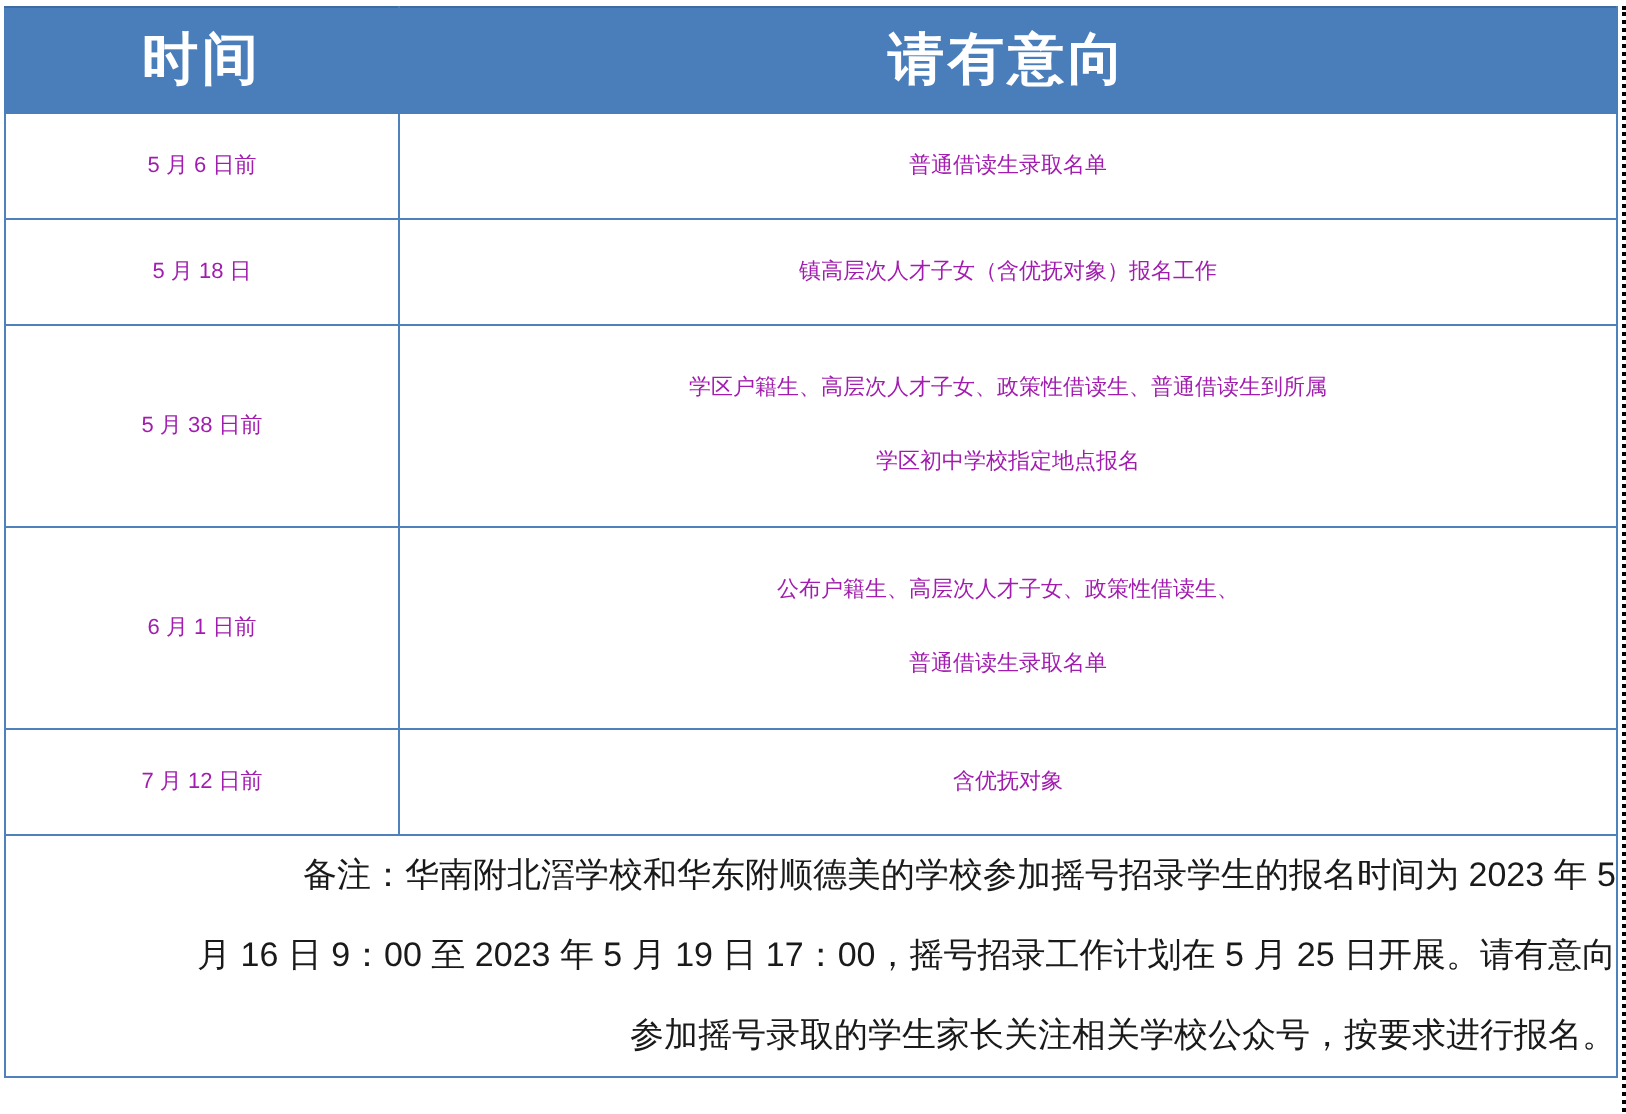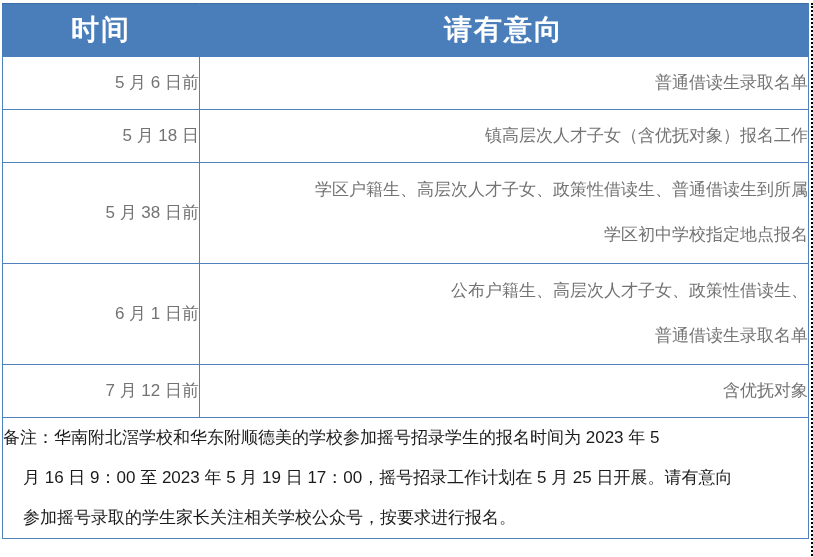--- a/index.html
+++ b/index.html
@@ -60,34 +60,34 @@
     color: #ffffff;
     font-size: 28px;
     font-weight: bold;
     text-align: center;
     height: 52px;
     letter-spacing: 2px;
   }
 
   
   td.cell {
-    text-align: right;
-    color: #737373;
-    font-size: 17px;
+    text-align: center;
+    color: #a21caf;
+    font-size: 11px;
     line-height: 1.35;
   }
   td.cell .line { display: block; }
   td.cell .line + .line { margin-top: 22px; }
 
   tr.r-single td { height: 52px; }
   tr.r-double td { height: 100px; }
 
   
   td.note-cell {
-    text-align: left;
+    text-align: right;
     color: #1a1a1a;
     font-size: 17px;
     line-height: 1.3;
     padding: 11px 8px 12px 10px;
     height: 120px;
   }
   td.note-cell .note-line {
     display: block;
     white-space: nowrap;
   }

